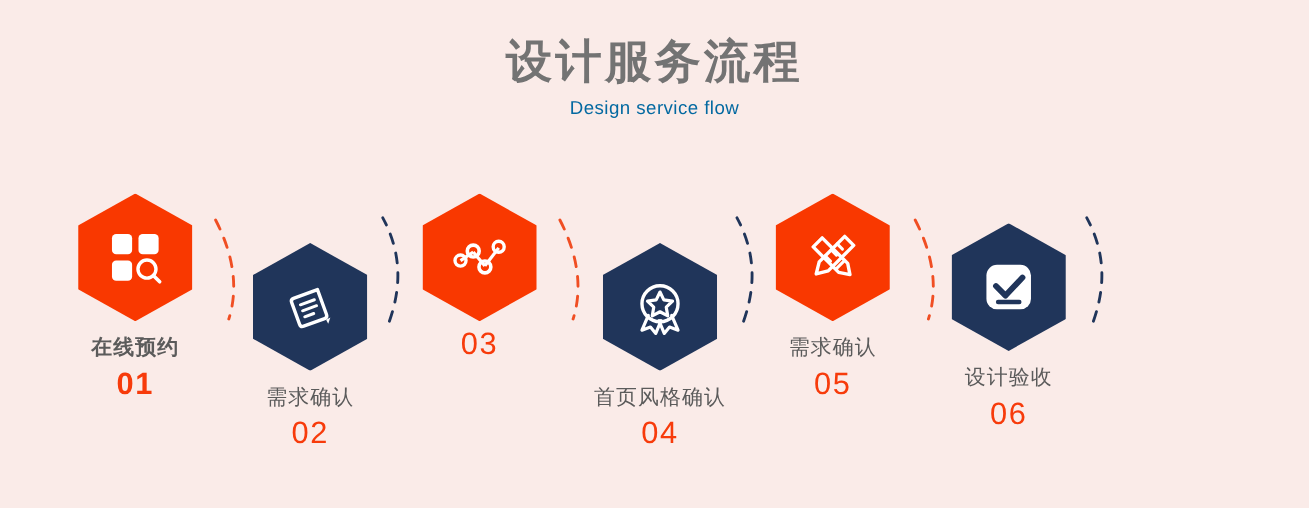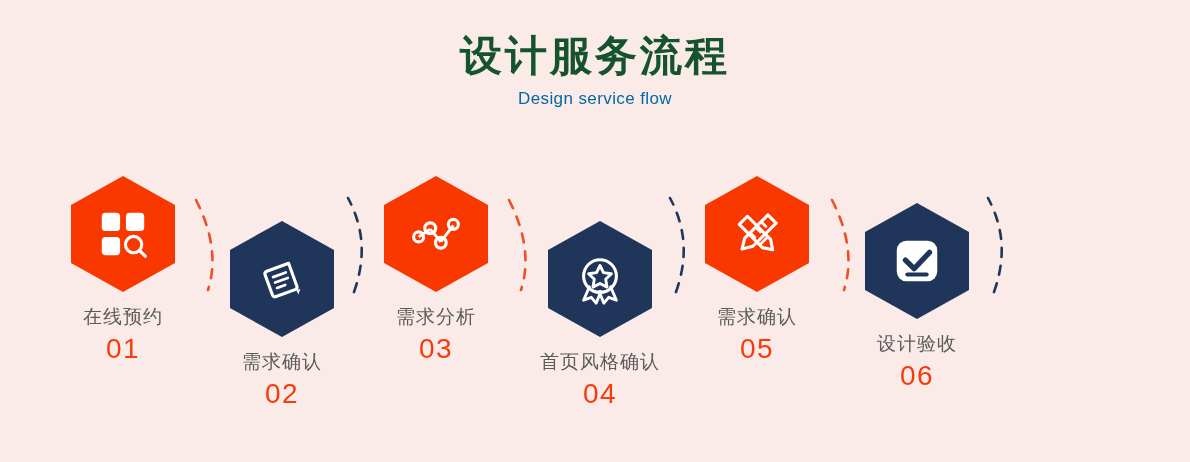--- a/index.html
+++ b/index.html
@@ -25,21 +25,21 @@
   .header {
     position: absolute;
     top: 34px;
     left: 0;
     width: 1190px;
     text-align: center;
   }
   .title {
     font-size: 42px;
     font-weight: 700;
-    color: #14532d;
+    color: #737373;
     letter-spacing: 3px;
     line-height: 1.05;
     margin: 0;
   }
   .subtitle {
     font-size: 17px;
     color: #0369a1;
     letter-spacing: 0.4px;
     margin-top: 11px;
   }
@@ -112,21 +112,21 @@
 
   <svg class="connectors" viewBox="0 0 1190 462">
     <path d="M196,200 C214,235 216,265 208,290" fill="none" stroke="#F04E23" stroke-width="2.6" stroke-dasharray="9 9" stroke-linecap="round"></path>
     <path d="M354,292 C366,258 364,228 348,198" fill="none" stroke="#20355A" stroke-width="2.6" stroke-dasharray="9 9" stroke-linecap="round"></path>
     <path d="M509,200 C527,235 529,265 521,290" fill="none" stroke="#F04E23" stroke-width="2.6" stroke-dasharray="9 9" stroke-linecap="round"></path>
     <path d="M676,292 C688,258 686,228 670,198" fill="none" stroke="#20355A" stroke-width="2.6" stroke-dasharray="9 9" stroke-linecap="round"></path>
     <path d="M832,200 C850,235 852,265 844,290" fill="none" stroke="#F04E23" stroke-width="2.6" stroke-dasharray="9 9" stroke-linecap="round"></path>
     <path d="M994,292 C1006,258 1004,228 988,198" fill="none" stroke="#20355A" stroke-width="2.6" stroke-dasharray="9 9" stroke-linecap="round"></path>
   </svg>
 
-  <div class="step" style="left:38px; top:176px;">
+  <div class="step" style="left:38px; top:176px;font-weight:bold;">
     <div class="hex-wrap">
       <div class="hex orange"></div>
       <svg class="icon" viewBox="0 0 56 56">
         <rect x="6" y="6" width="19" height="19" rx="4" fill="#ffffff"></rect>
         <rect x="31" y="6" width="19" height="19" rx="4" fill="#ffffff"></rect>
         <rect x="6" y="31" width="19" height="19" rx="4" fill="#ffffff"></rect>
         <circle cx="39" cy="39" r="8.5" fill="none" stroke="#ffffff" stroke-width="3.2"></circle>
         <line x1="45" y1="45" x2="51" y2="51" stroke="#ffffff" stroke-width="3.4" stroke-linecap="round"></line>
       </svg>
     </div>
@@ -157,21 +157,20 @@
       <svg class="icon" viewBox="0 0 56 56">
         <line x1="10" y1="31" x2="22" y2="23" stroke="#ffffff" stroke-width="3"></line>
         <line x1="22" y1="23" x2="33" y2="36" stroke="#ffffff" stroke-width="3"></line>
         <line x1="33" y1="36" x2="46" y2="19" stroke="#ffffff" stroke-width="3"></line>
         <circle cx="10" cy="31" r="5.2" fill="none" stroke="#ffffff" stroke-width="3.2"></circle>
         <circle cx="22" cy="22" r="5.6" fill="none" stroke="#ffffff" stroke-width="3.4"></circle>
         <circle cx="33" cy="37" r="5.6" fill="none" stroke="#ffffff" stroke-width="3.4"></circle>
         <circle cx="46" cy="18" r="5.2" fill="none" stroke="#ffffff" stroke-width="3.2"></circle>
       </svg>
     </div>
-    <div class="label">需求分析</div>
     <div class="number">03</div>
   </div>
 
   <div class="step" style="left:515px; top:221px;">
     <div class="hex-wrap">
       <div class="hex navy"></div>
       <svg class="icon" viewBox="0 0 56 56">
         <path d="M17,36 L11,50 L19,47 L24,53 L29,41" fill="none" stroke="#ffffff" stroke-width="3" stroke-linejoin="round" stroke-linecap="round"></path>
         <path d="M39,36 L45,50 L37,47 L32,53 L27,41" fill="none" stroke="#ffffff" stroke-width="3" stroke-linejoin="round" stroke-linecap="round"></path>
         <circle cx="28" cy="25" r="17" fill="none" stroke="#ffffff" stroke-width="3.2"></circle>

